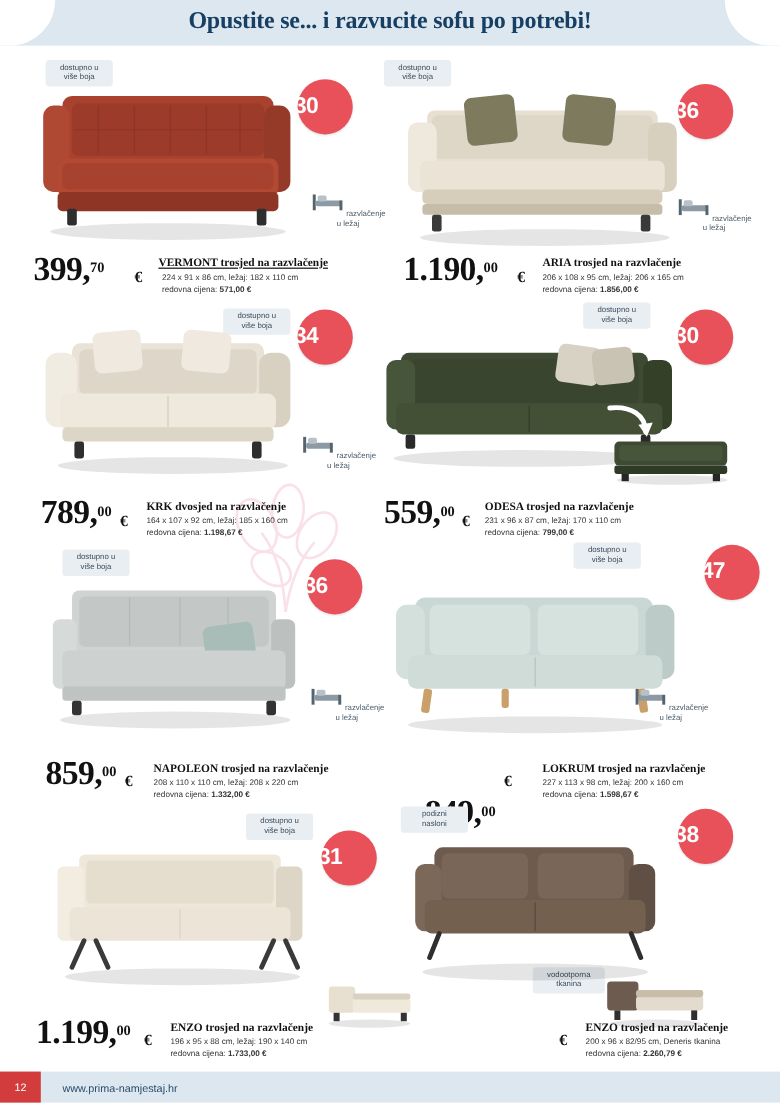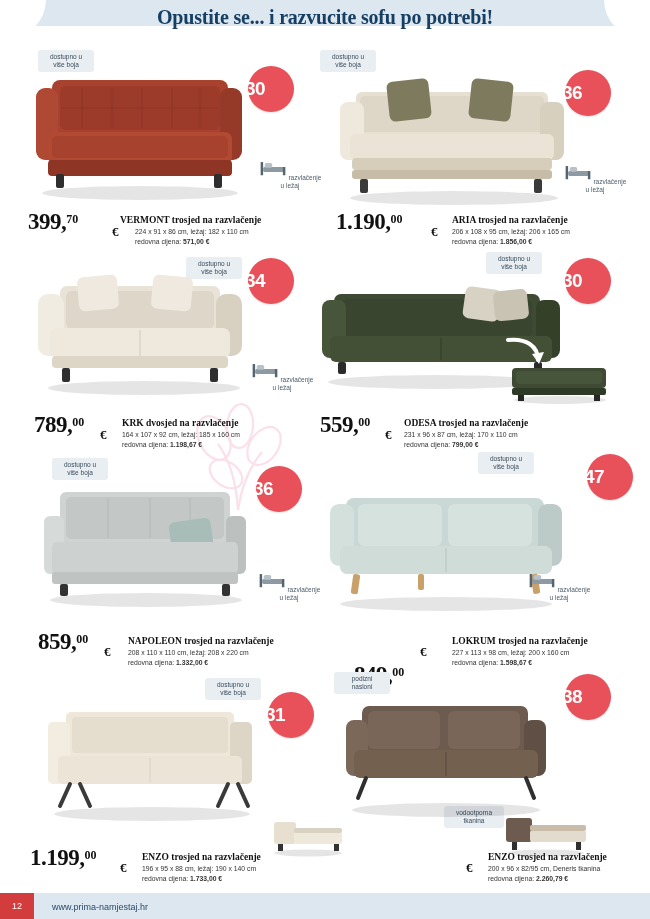--- a/index.html
+++ b/index.html
@@ -5,21 +5,21 @@
   html,body{margin:0;padding:0;}
   body{
     width:650px;height:919px;background:#ffffff;
     font-family:"Liberation Sans",sans-serif;
     position:relative;overflow:hidden;
   }
   .page{position:relative;width:650px;height:919px;background:#fff;}
 
   
   .header{
-    position:absolute;left:0;top:0;width:650px;height:26px;
+    position:absolute;left:0;top:0;width:650px;height:38px;
     background:#dce7ef;
   }
   .header-title{
     position:absolute;left:0;top:6px;width:650px;text-align:center;
     font-family:"Liberation Serif",serif;
     font-size:20px;font-weight:bold;color:#163f63;letter-spacing:-0.2px;
   }
   .header-round{
     position:absolute;top:0;width:46px;height:38px;background:#fff;
     border-radius:0 0 40px 0;
@@ -66,21 +66,21 @@
   .icon-label{
     position:absolute;text-align:center;color:#4a5b68;font-size:6.5px;line-height:8px;
   }
   .icon-bed{width:28px;height:22px;margin:0 auto 2px auto;}
 
   
   .price{
     position:absolute;font-family:"Liberation Serif",serif;
     color:#111;font-weight:bold;white-space:nowrap;
   }
-  .price .big{font-size:23px;letter-spacing:-0.5px;}
+  .price .big{font-size:28px;letter-spacing:-0.5px;}
   .price .cents{font-size:12px;vertical-align:super;}
   .price .eur{font-size:13px;}
 
   .pname{
     position:absolute;font-family:"Liberation Serif",serif;font-weight:bold;
     font-size:9.5px;color:#111;white-space:nowrap;
   }
   .pdesc{
     position:absolute;font-size:6.8px;line-height:9px;color:#333;white-space:nowrap;
   }
@@ -160,21 +160,21 @@
     <span style="white-space:pre-line;">razvlačenje
 u ležaj</span>
   </div>
 
   <div class="price" style="left:28px;top:209px;">
     <span class="big">399,</span><span class="cents">70</span>
   </div>
   <div class="price" style="left:112px;top:222px;">
     <span class="eur">€</span>
   </div>
-  <div class="pname" style="left:120px;top:215px;">VERMONT trosjed na razvlačenje</div>
+  <div class="pname" style="left:132px;top:215px;text-decoration:underline;">VERMONT trosjed na razvlačenje</div>
   <div class="pdesc" style="left:135px;top:227px;">224 x 91 x 86 cm, ležaj: 182 x 110 cm</div>
   <div class="pold" style="left:135px;top:237px;">
     <span>redovna cijena:</span>
     <b>571,00 €</b>
   </div>
 
   <div class="tag" style="left:320px;top:50px;width:48px;white-space:pre-line;">dostupno u
 više boja</div>
 
   <svg class="sofa" style="left:330px;top:62px;width:240px;height:145px;" viewBox="0 0 240 145">

